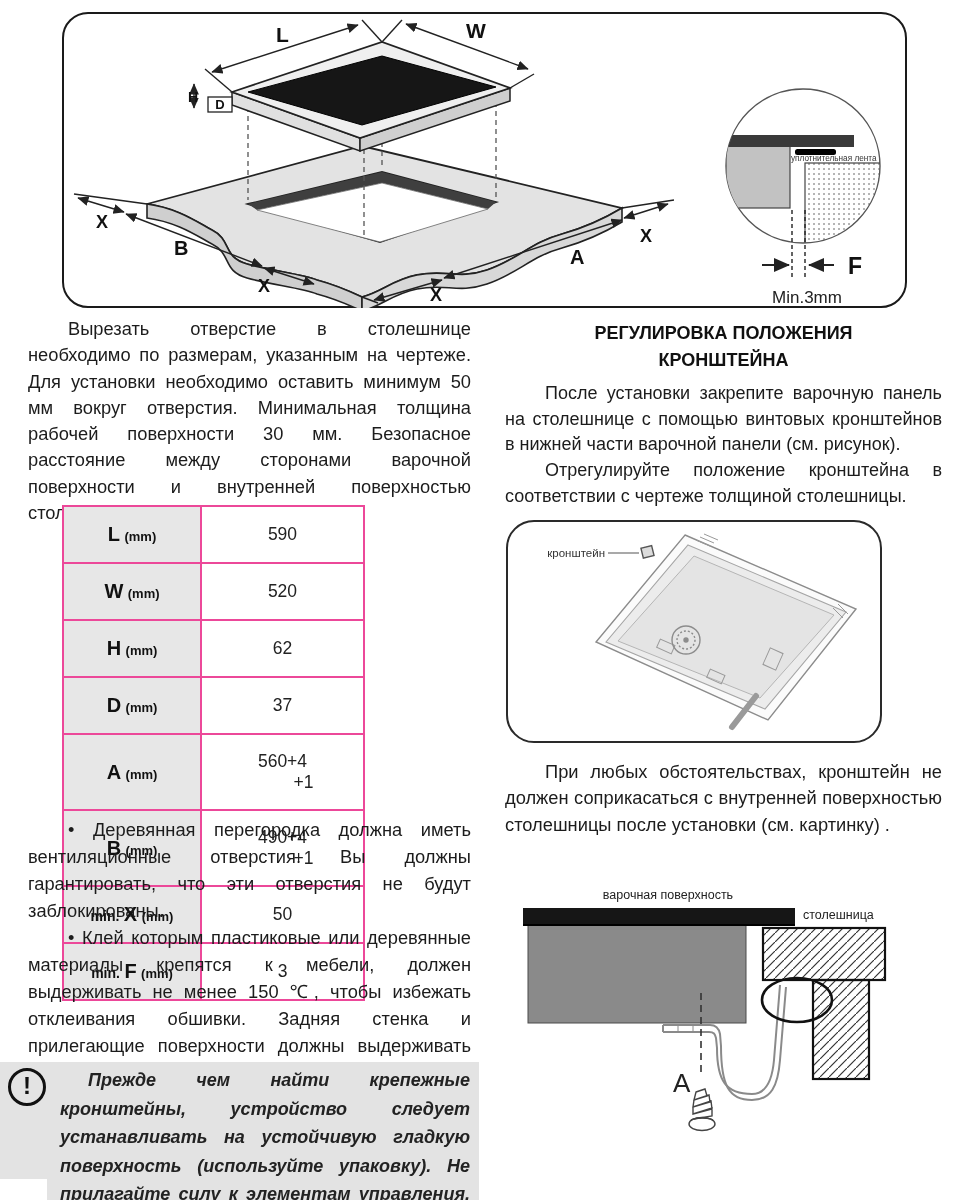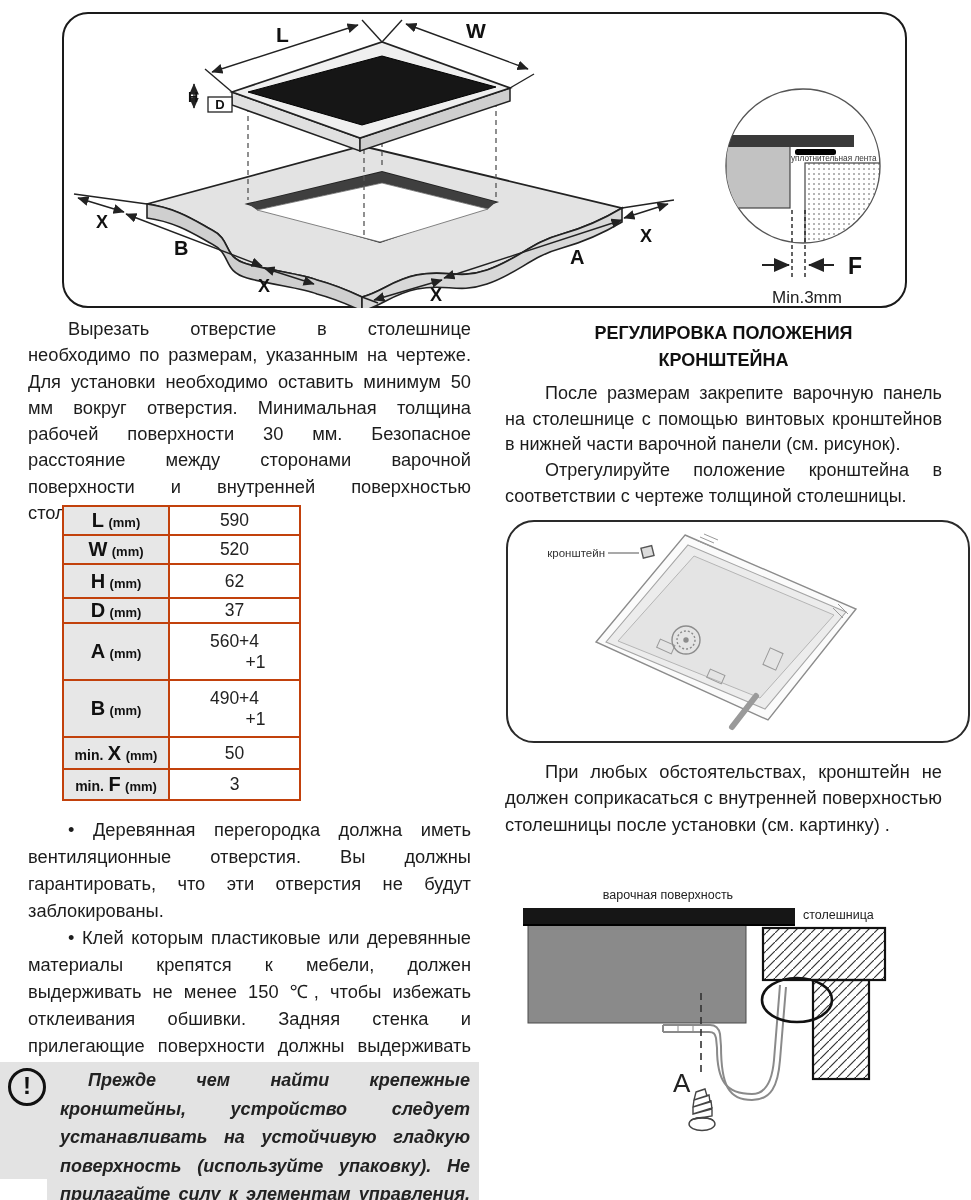--- a/index.html
+++ b/index.html
@@ -10,21 +10,21 @@
   .top-fig{left:62px;top:12px;width:845px;height:296px;border:2.5px solid #1a1a1a;
            border-radius:26px;box-sizing:border-box;background:#ffffff;}
   .top-fig svg{position:absolute;left:-2px;top:-2px;}
   
   .body-p{font-size:18.3px;line-height:26.3px;text-align:justify;text-indent:40px;margin:0;}
   #p-left1{left:28px;top:316px;width:443px;}
   #bullets{left:28px;top:816px;width:443px;}
   #bullets p{font-size:18.3px;line-height:27px;text-align:justify;text-indent:40px;margin:0;}
   
   .dim-table{left:62px;top:505px;border-collapse:collapse;}
-  .dim-table td{border:2px solid #c2410c;padding:0;}
+  .dim-table td{border:2px solid #ec4899;padding:16px;}
   .dim-table td.tl{width:104px;background:#e7e7e7;text-align:center;vertical-align:middle;}
   .dim-table td.tv{width:129px;background:#ffffff;text-align:center;vertical-align:middle;
                    font-size:17.5px;color:#222;}
   .letter{font-weight:bold;font-size:20px;color:#111;}
   .unit{font-weight:bold;font-size:13px;color:#111;}
   .prefix{font-weight:bold;font-size:14px;color:#111;}
   .r1{height:29px;} .r2{height:29px;} .r3{height:34px;} .r4{height:17px;}
   .r5{height:57px;} .r6{height:57px;} .r7{height:32px;margin-left:20px;} .r8{height:31px;}
   .v2{padding-left:42px;}
   
@@ -33,21 +33,21 @@
   #warn-icon{position:absolute;left:8px;top:6px;width:38px;height:38px;border:3.5px solid #111;
              border-radius:50%;box-sizing:border-box;text-align:center;
              font-weight:bold;font-size:24px;line-height:30px;color:#111;background:#e3e3e3;}
   #warn-text{position:absolute;left:60px;top:4px;width:410px;font-weight:bold;font-style:italic;
              font-size:18px;line-height:28.6px;text-align:justify;text-indent:28px;color:#222;}
   
   #r-heading{left:505px;top:320px;width:437px;text-align:center;font-weight:bold;
              font-size:18px;line-height:27px;color:#111;}
   #p-right12{left:505px;top:381px;width:437px;}
   #p-right12 p{font-size:18px;line-height:25.7px;text-align:justify;text-indent:40px;margin:0;}
-  .fig-mid{left:506px;top:520px;width:464px;height:223px;border:2.5px solid #2a2a2a;
+  .fig-mid{left:506px;top:520px;width:376px;height:223px;border:2.5px solid #2a2a2a;
            border-radius:28px;box-sizing:border-box;background:#ffffff;overflow:hidden;}
   #p-right3{left:505px;top:759px;width:437px;}
   #fig-bottom{left:505px;top:888px;width:450px;height:312px;}
   text{font-family:"Liberation Sans",sans-serif;}
 </style>
 </head>
 <body>
 
 <div class="abs top-fig">
   <svg width="845" height="296" viewBox="0 0 845 296">
@@ -200,21 +200,21 @@
   <div id="warn-icon">!</div>
   <div id="warn-text">Прежде чем найти крепежные кронштейны, устройство следует устанавливать на устойчивую гладкую поверхность (используйте упаковку). Не прилагайте силу к элементам управления, выступающим из варочной панели.</div>
 </div>
 
 <div class="abs" id="r-heading">
   <div>РЕГУЛИРОВКА ПОЛОЖЕНИЯ</div>
   <div>КРОНШТЕЙНА</div>
 </div>
 
 <div class="abs" id="p-right12">
-  <p>После размерам закрепите варочную панель на столешнице с помощью винтовых кронштейнов в нижней части варочной панели (см. рисунок).</p>
+  <p>После установки закрепите варочную панель на столешнице с помощью винтовых кронштейнов в нижней части варочной панели (см. рисунок).</p>
   <p>Отрегулируйте положение кронштейна в соответствии с чертеже толщиной столешницы.</p>
 </div>
 
 <div class="abs fig-mid">
   <svg width="396" height="219" viewBox="0 0 396 219">
     <g stroke="#8c8c8c" fill="none" stroke-width="1.4">
       <polygon points="177,13 348,87 260,198 88,120" fill="#fbfbfb"></polygon>
       <polygon points="180,23 338,90 257,187 98,120" fill="#ececec" stroke="#a5a5a5" stroke-width="1.1"></polygon>
       <polygon points="186,34 326,93 252,176 110,119" fill="#e4e4e4" stroke="#b5b5b5" stroke-width="1"></polygon>
       <line x1="224" y1="205" x2="248" y2="174" stroke="#9a9a9a" stroke-width="6" stroke-linecap="round"></line>

